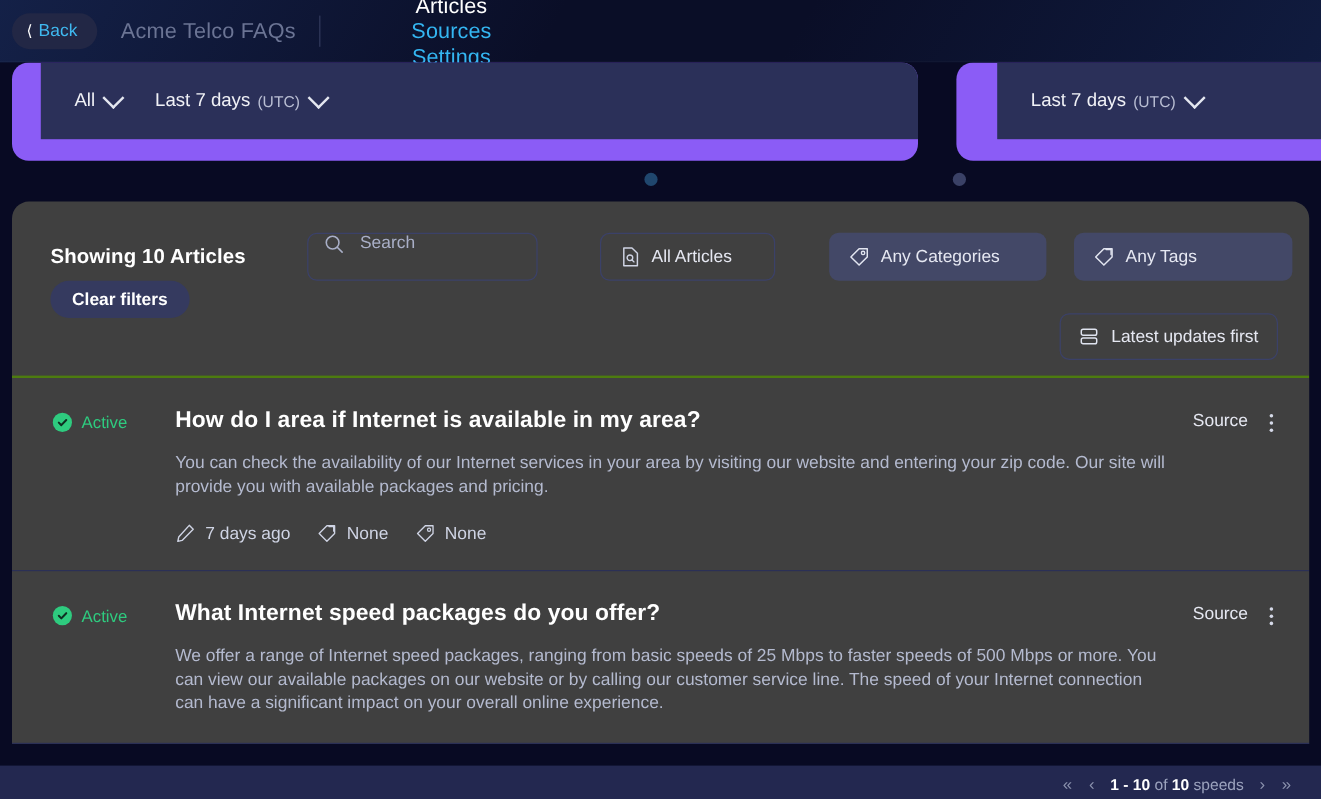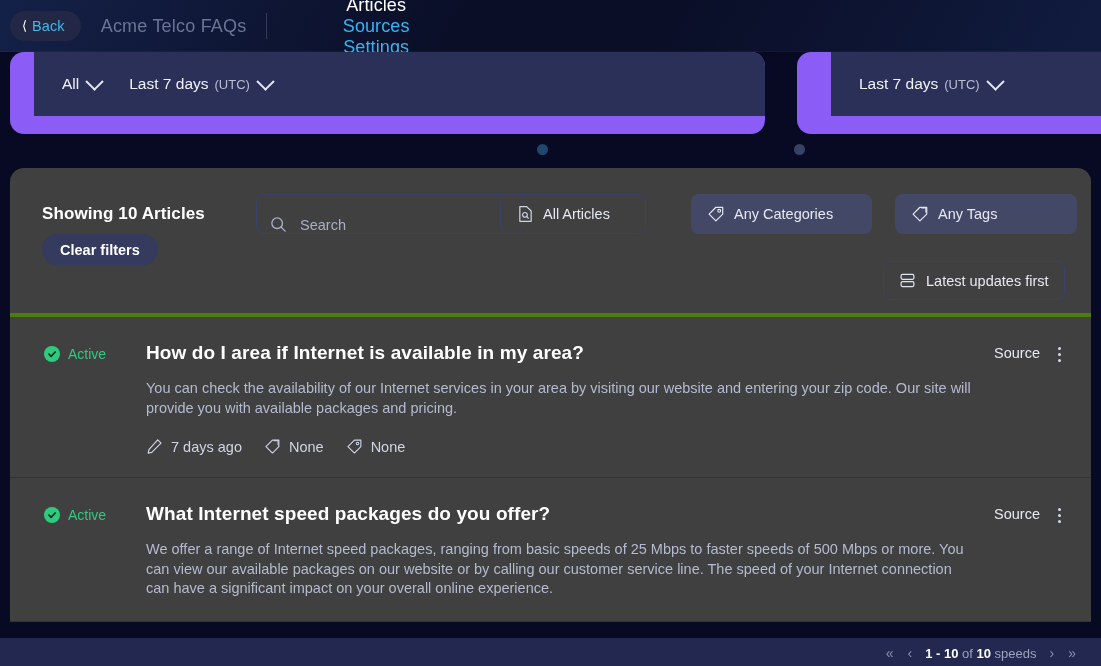--- a/index.html
+++ b/index.html
@@ -214,26 +214,26 @@
     font-size: 14.5px;
     font-weight: bold;
     cursor: pointer;
   }
 
   .search-box {
     position: absolute;
     left: 246px;
     top: 192px;
     margin-top: -166px;
-    width: 268px;
+    width: 192px;
     height: 40px;
     border: 1px solid #3b4169;
     border-radius: 8px;
     display: flex;
-    align-items: flex-end;
+    align-items: flex-start;
     padding-left: 13px;
     gap: 13px;
     cursor: text;
     background: transparent;
   }
   .search-box input {
     background: transparent;
     border: none;
     outline: none;
     color: #e8eaf2;
@@ -279,21 +279,21 @@
     align-items: center;
     gap: 10px;
     padding: 0 15px;
     font-size: 14.5px;
     color: #e6e8f2;
     cursor: pointer;
     white-space: nowrap;
   }
 
   
-  .rows { border-top: 4px solid #4d7c0f; }
+  .rows { border-top: 2px solid #4d7c0f; }
   .row {
     display: flex;
     padding: 24px 26px 22px 26px;
     border-bottom: 1px solid #2b3056;
     position: relative;
   }
   .row-status {
     flex: 0 0 110px;
     display: flex;
     align-items: flex-start;

